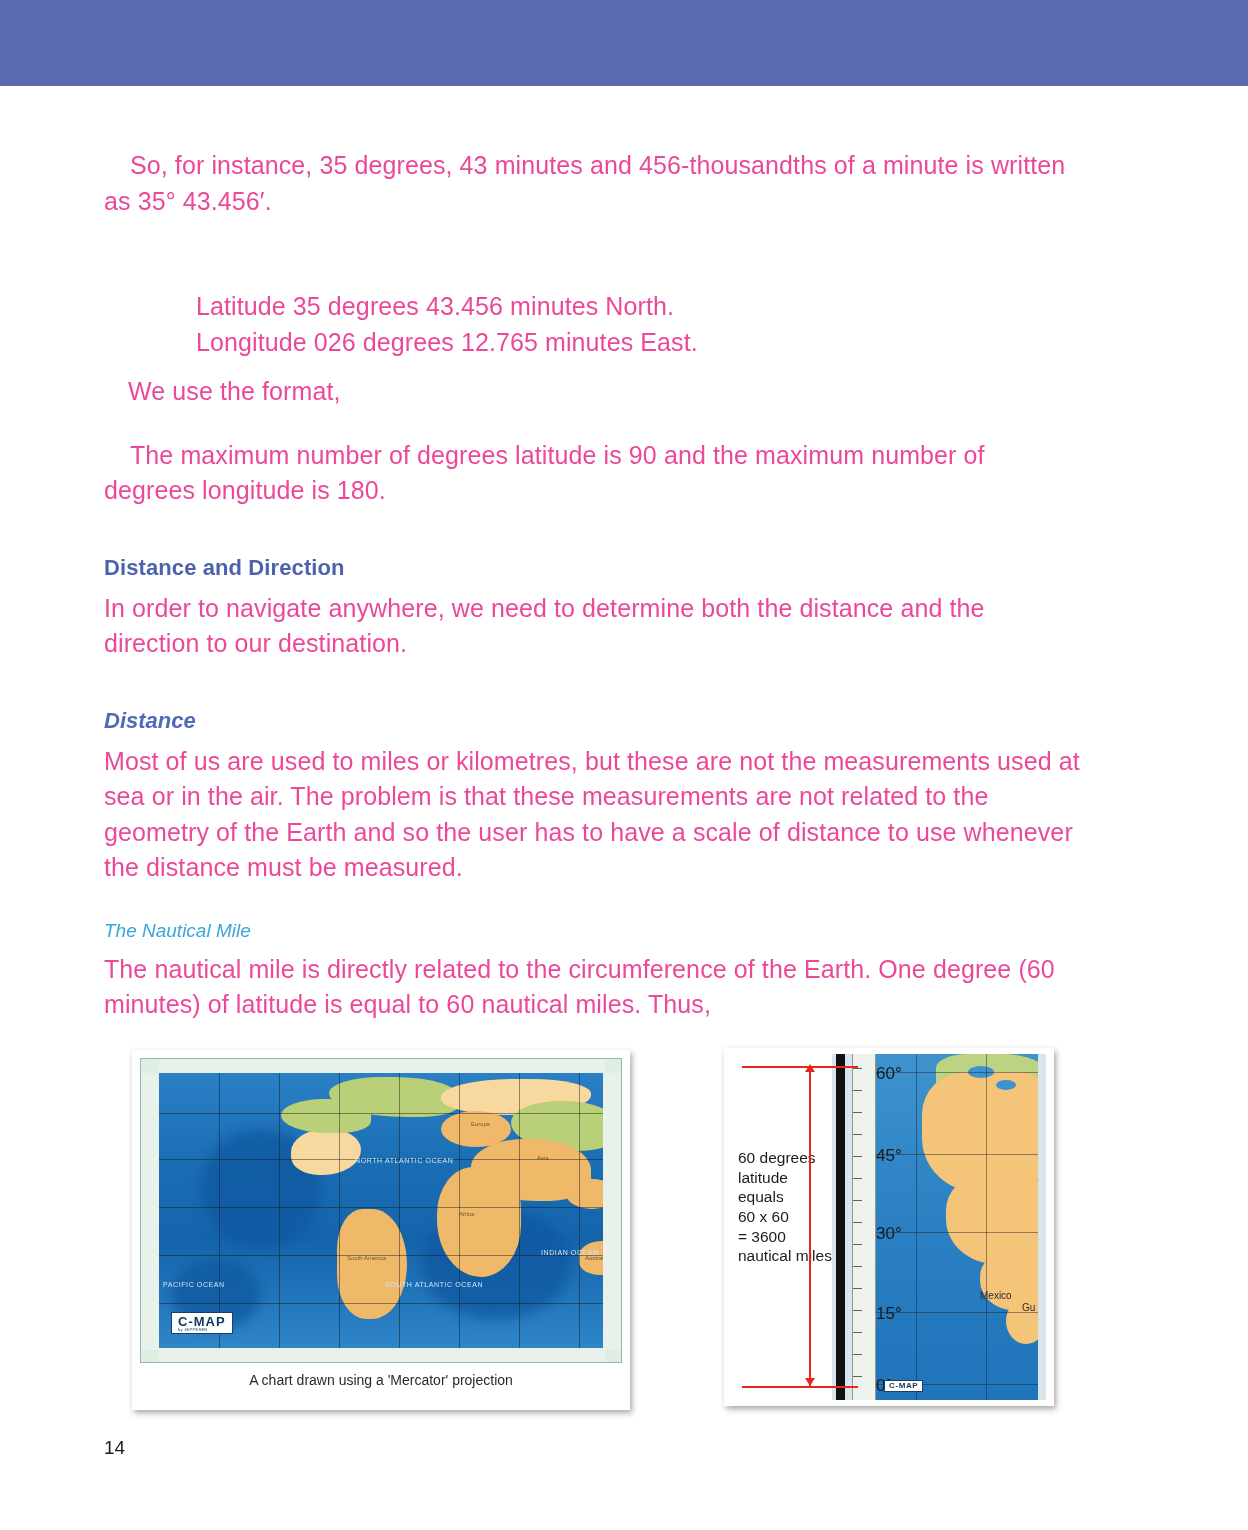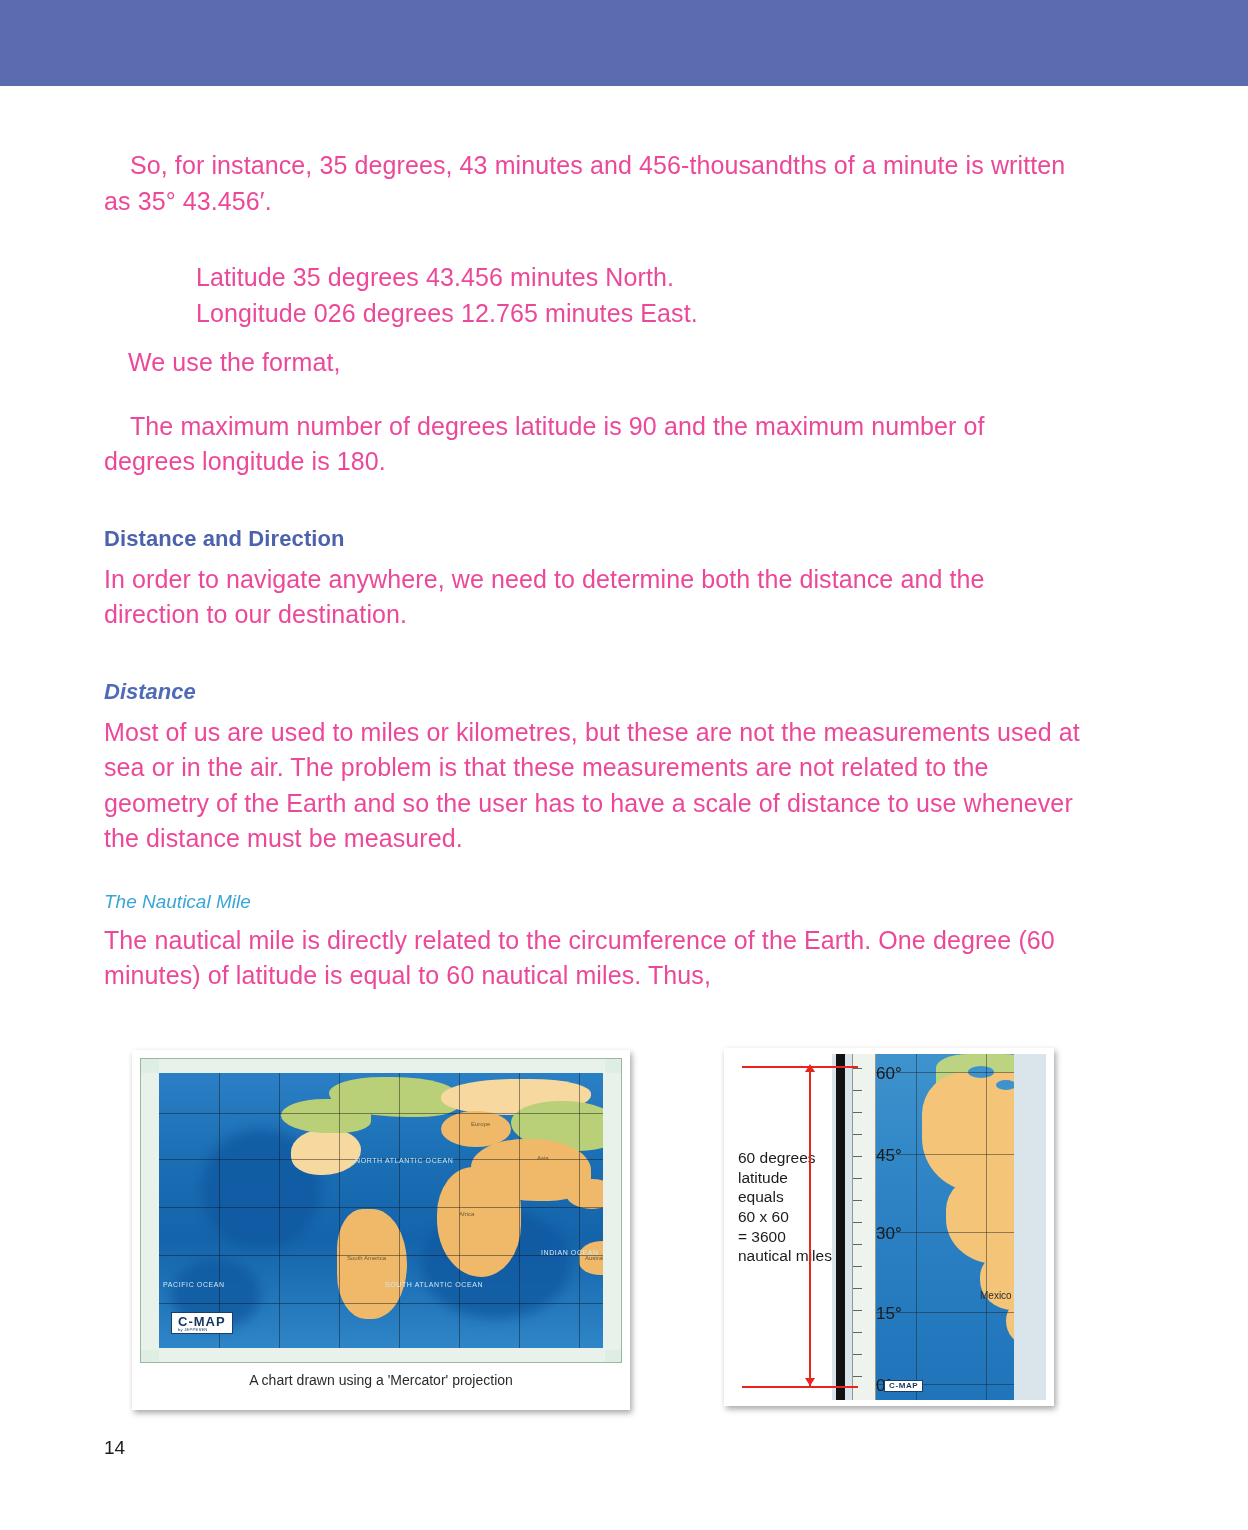--- a/index.html
+++ b/index.html
@@ -47,20 +47,21 @@
     height: 27px;
   }
   .small-gap {
     height: 14px;
   }
   .block-indent-1 {
     padding-left: 24px;
   }
   .block-indent-2 {
     padding-left: 92px;
+    margin-top: 29px;
   }
   h2.section-head {
     font-size: 22px;
     font-weight: bold;
     color: #4d62ad;
     margin: 0;
     letter-spacing: 0.1px;
   }
   h3.sub-head {
     font-size: 22px;
@@ -238,21 +239,21 @@
     border-right: 1px solid #8d9a8d;
   }
   .fr-latstrip .tk {
     position: absolute;
     left: 0; width: 9px; height: 1px;
     background: #5a6b5a;
   }
   .fr-map {
     position: absolute;
     left: 44px; top: 0;
-    width: 138px; height: 346px;
+    width: 162px; height: 346px;
     background: linear-gradient(180deg,#3f93cd 0%, #2d83c4 40%, #1f74ba 100%);
     overflow: hidden;
   }
   .fr-land {
     position: absolute;
     background: #f4c479;
   }
   .fr-green { position: absolute; background: #bcd481; }
   .fr-lake { position: absolute; background: #3f93cd; border-radius: 50%; }
   .fr-grid-h { position: absolute; left: 0; width: 170px; height: 1px; background: rgba(30,30,30,.45); }

